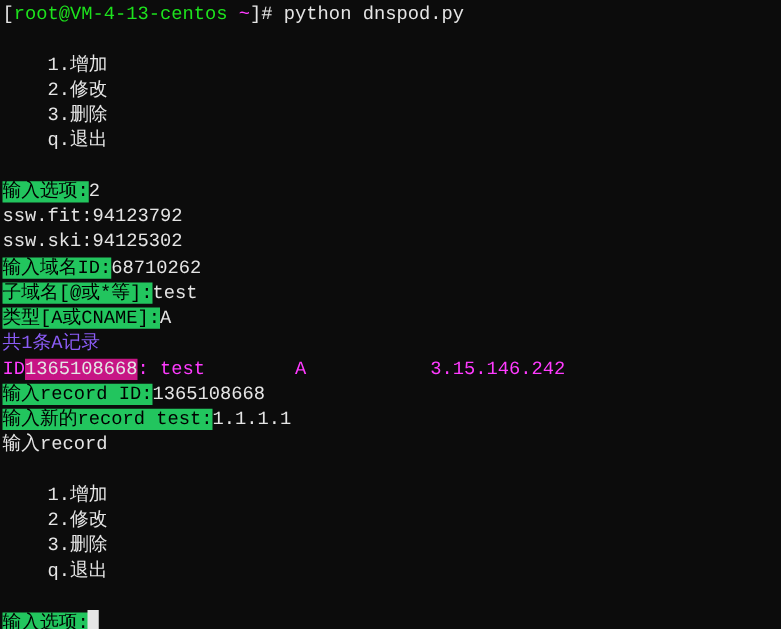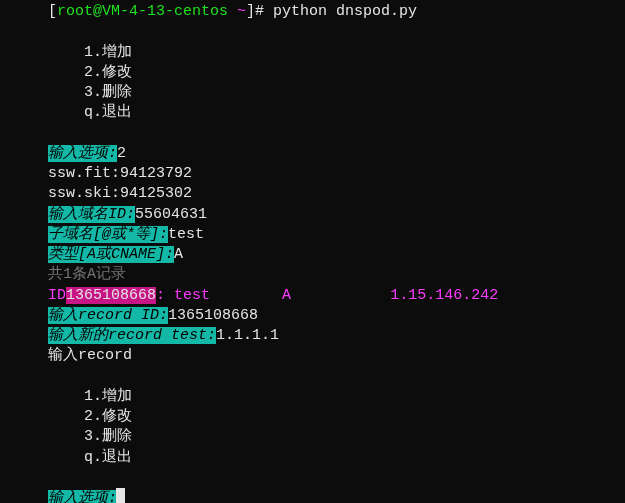--- a/index.html
+++ b/index.html
@@ -6,26 +6,26 @@
     margin: 0;
     padding: 2px;
     background: #0c0c0c;
     font-family: "Consolas", "Courier New", monospace;
     font-size: 15px;
     line-height: 1.35;
     color: #e5e5e5;
     width: 625px;
     box-sizing: border-box;
   }
-  .line { white-space: pre; margin-left: 46px; }
+  .line { white-space: pre; }
   .bright-green { color: #1de21d; }
   .bright-magenta { color: #ff3bff; }
-  .yellow { color: #737373; }
+  .yellow { color: #8b5cf6; }
   .white { color: #e5e5e5; }
-  .bg-white-black { background: #14b8a6; color: #000; font-style: italic; }
+  .bg-white-black { background: #22c55e; color: #000; }
   .bg-magenta { background: #c71585; color: #e5e5e5; }
   .cursor {
     display: inline-block;
     width: 9px;
     height: 17px;
     background: #e5e5e5;
     vertical-align: -3px;
     margin-left: -1px;
   }
 </style>
@@ -41,29 +41,29 @@
 <div class="line">    <span>3.删除</span></div>
 <div class="line">    <span>q.退出</span></div>
 
 <div class="line">&nbsp;</div>
 
 <div class="line"><span class="bg-white-black">输入选项:</span><span class="white">2</span></div>
 
 <div class="line">ssw.fit:94123792</div>
 <div class="line">ssw.ski:94125302</div>
 
-<div class="line"><span class="bg-white-black">输入域名ID:</span><span class="white">55604631</span></div>
+<div class="line"><span class="bg-white-black">输入域名ID:</span><span class="white">68710262</span></div>
 
 <div class="line"><span class="bg-white-black">子域名[@或*等]:</span><span class="white">test</span></div>
 
 <div class="line"><span class="bg-white-black">类型[A或CNAME]:</span><span class="white">A</span></div>
 
 <div class="line yellow">共1条A记录</div>
 
-<div class="line"><span class="bright-magenta">ID</span><span class="bg-magenta">1365108668</span><span class="bright-magenta">: </span><span class="bright-magenta">test</span><span class="bright-magenta">        </span><span class="bright-magenta">A</span><span class="bright-magenta">           </span><span class="bright-magenta">1.15.146.242</span></div>
+<div class="line"><span class="bright-magenta">ID</span><span class="bg-magenta">1365108668</span><span class="bright-magenta">: </span><span class="bright-magenta">test</span><span class="bright-magenta">        </span><span class="bright-magenta">A</span><span class="bright-magenta">           </span><span class="bright-magenta">3.15.146.242</span></div>
 
 <div class="line"><span class="bg-white-black">输入record ID:</span><span class="white">1365108668</span></div>
 
 <div class="line"><span class="bg-white-black">输入新的record test:</span><span class="white">1.1.1.1</span></div>
 
 <div class="line white">输入record</div>
 
 <div class="line">&nbsp;</div>
 
 <div class="line">    <span>1.增加</span></div>

